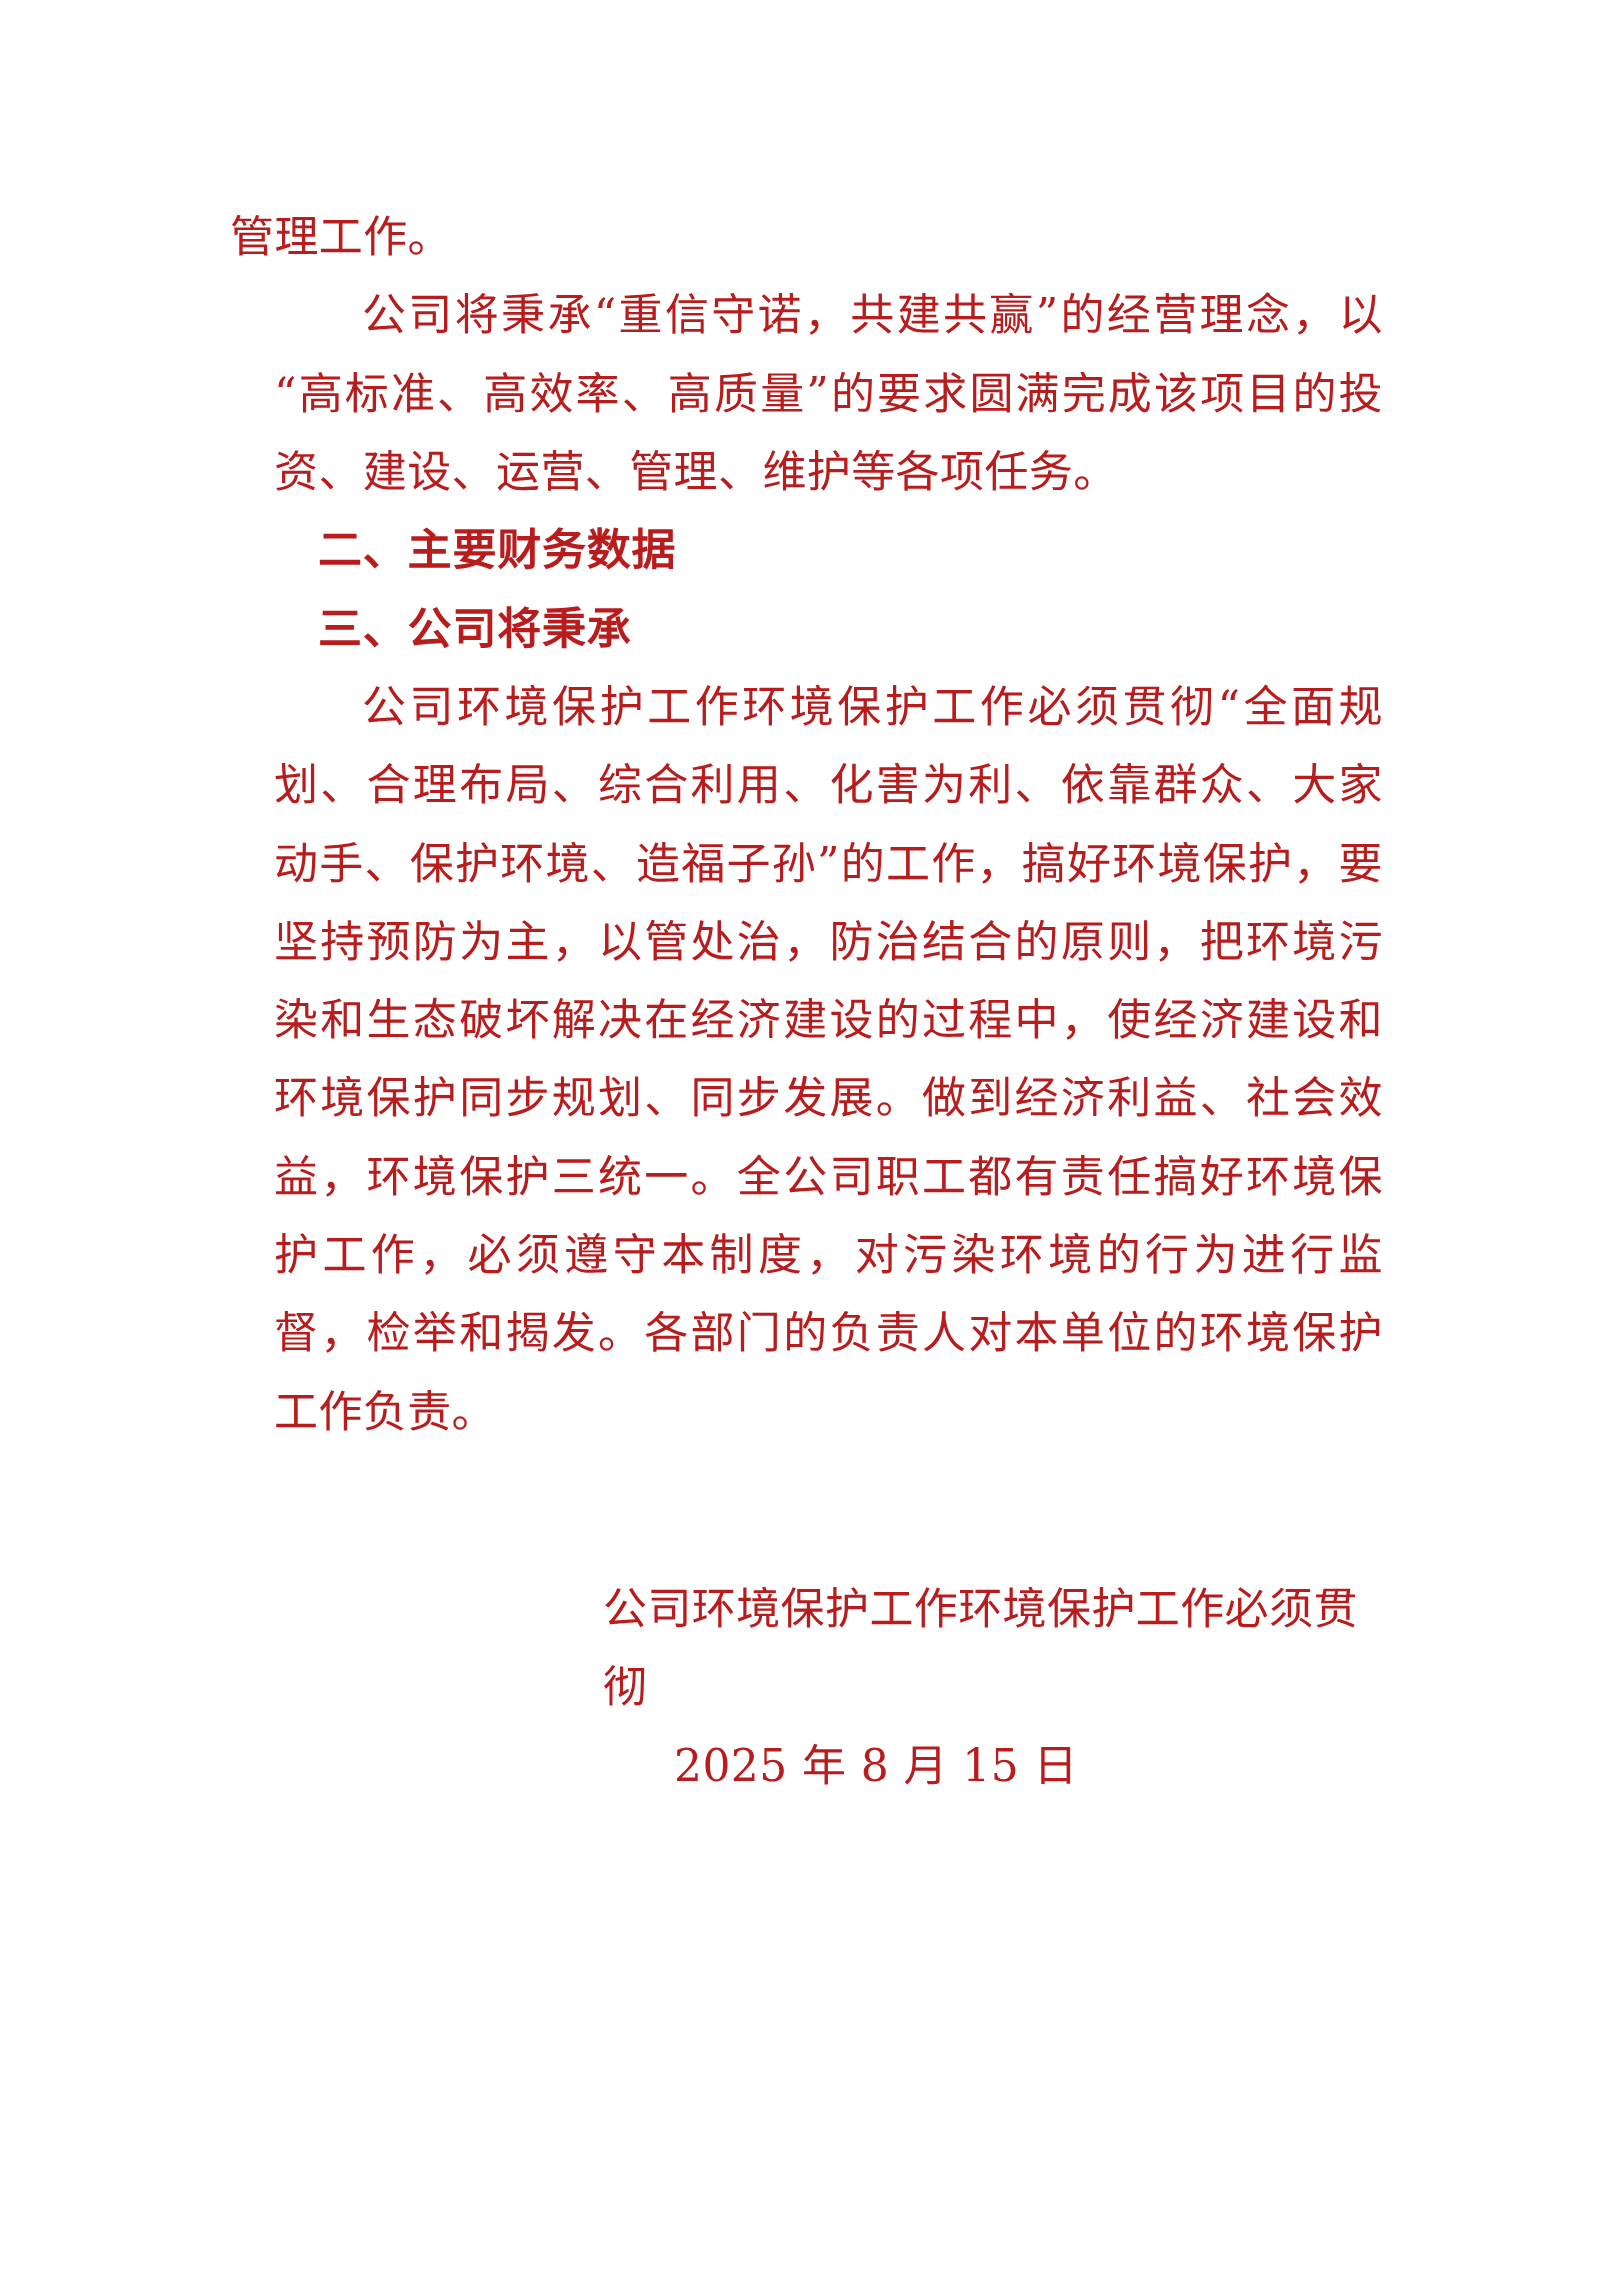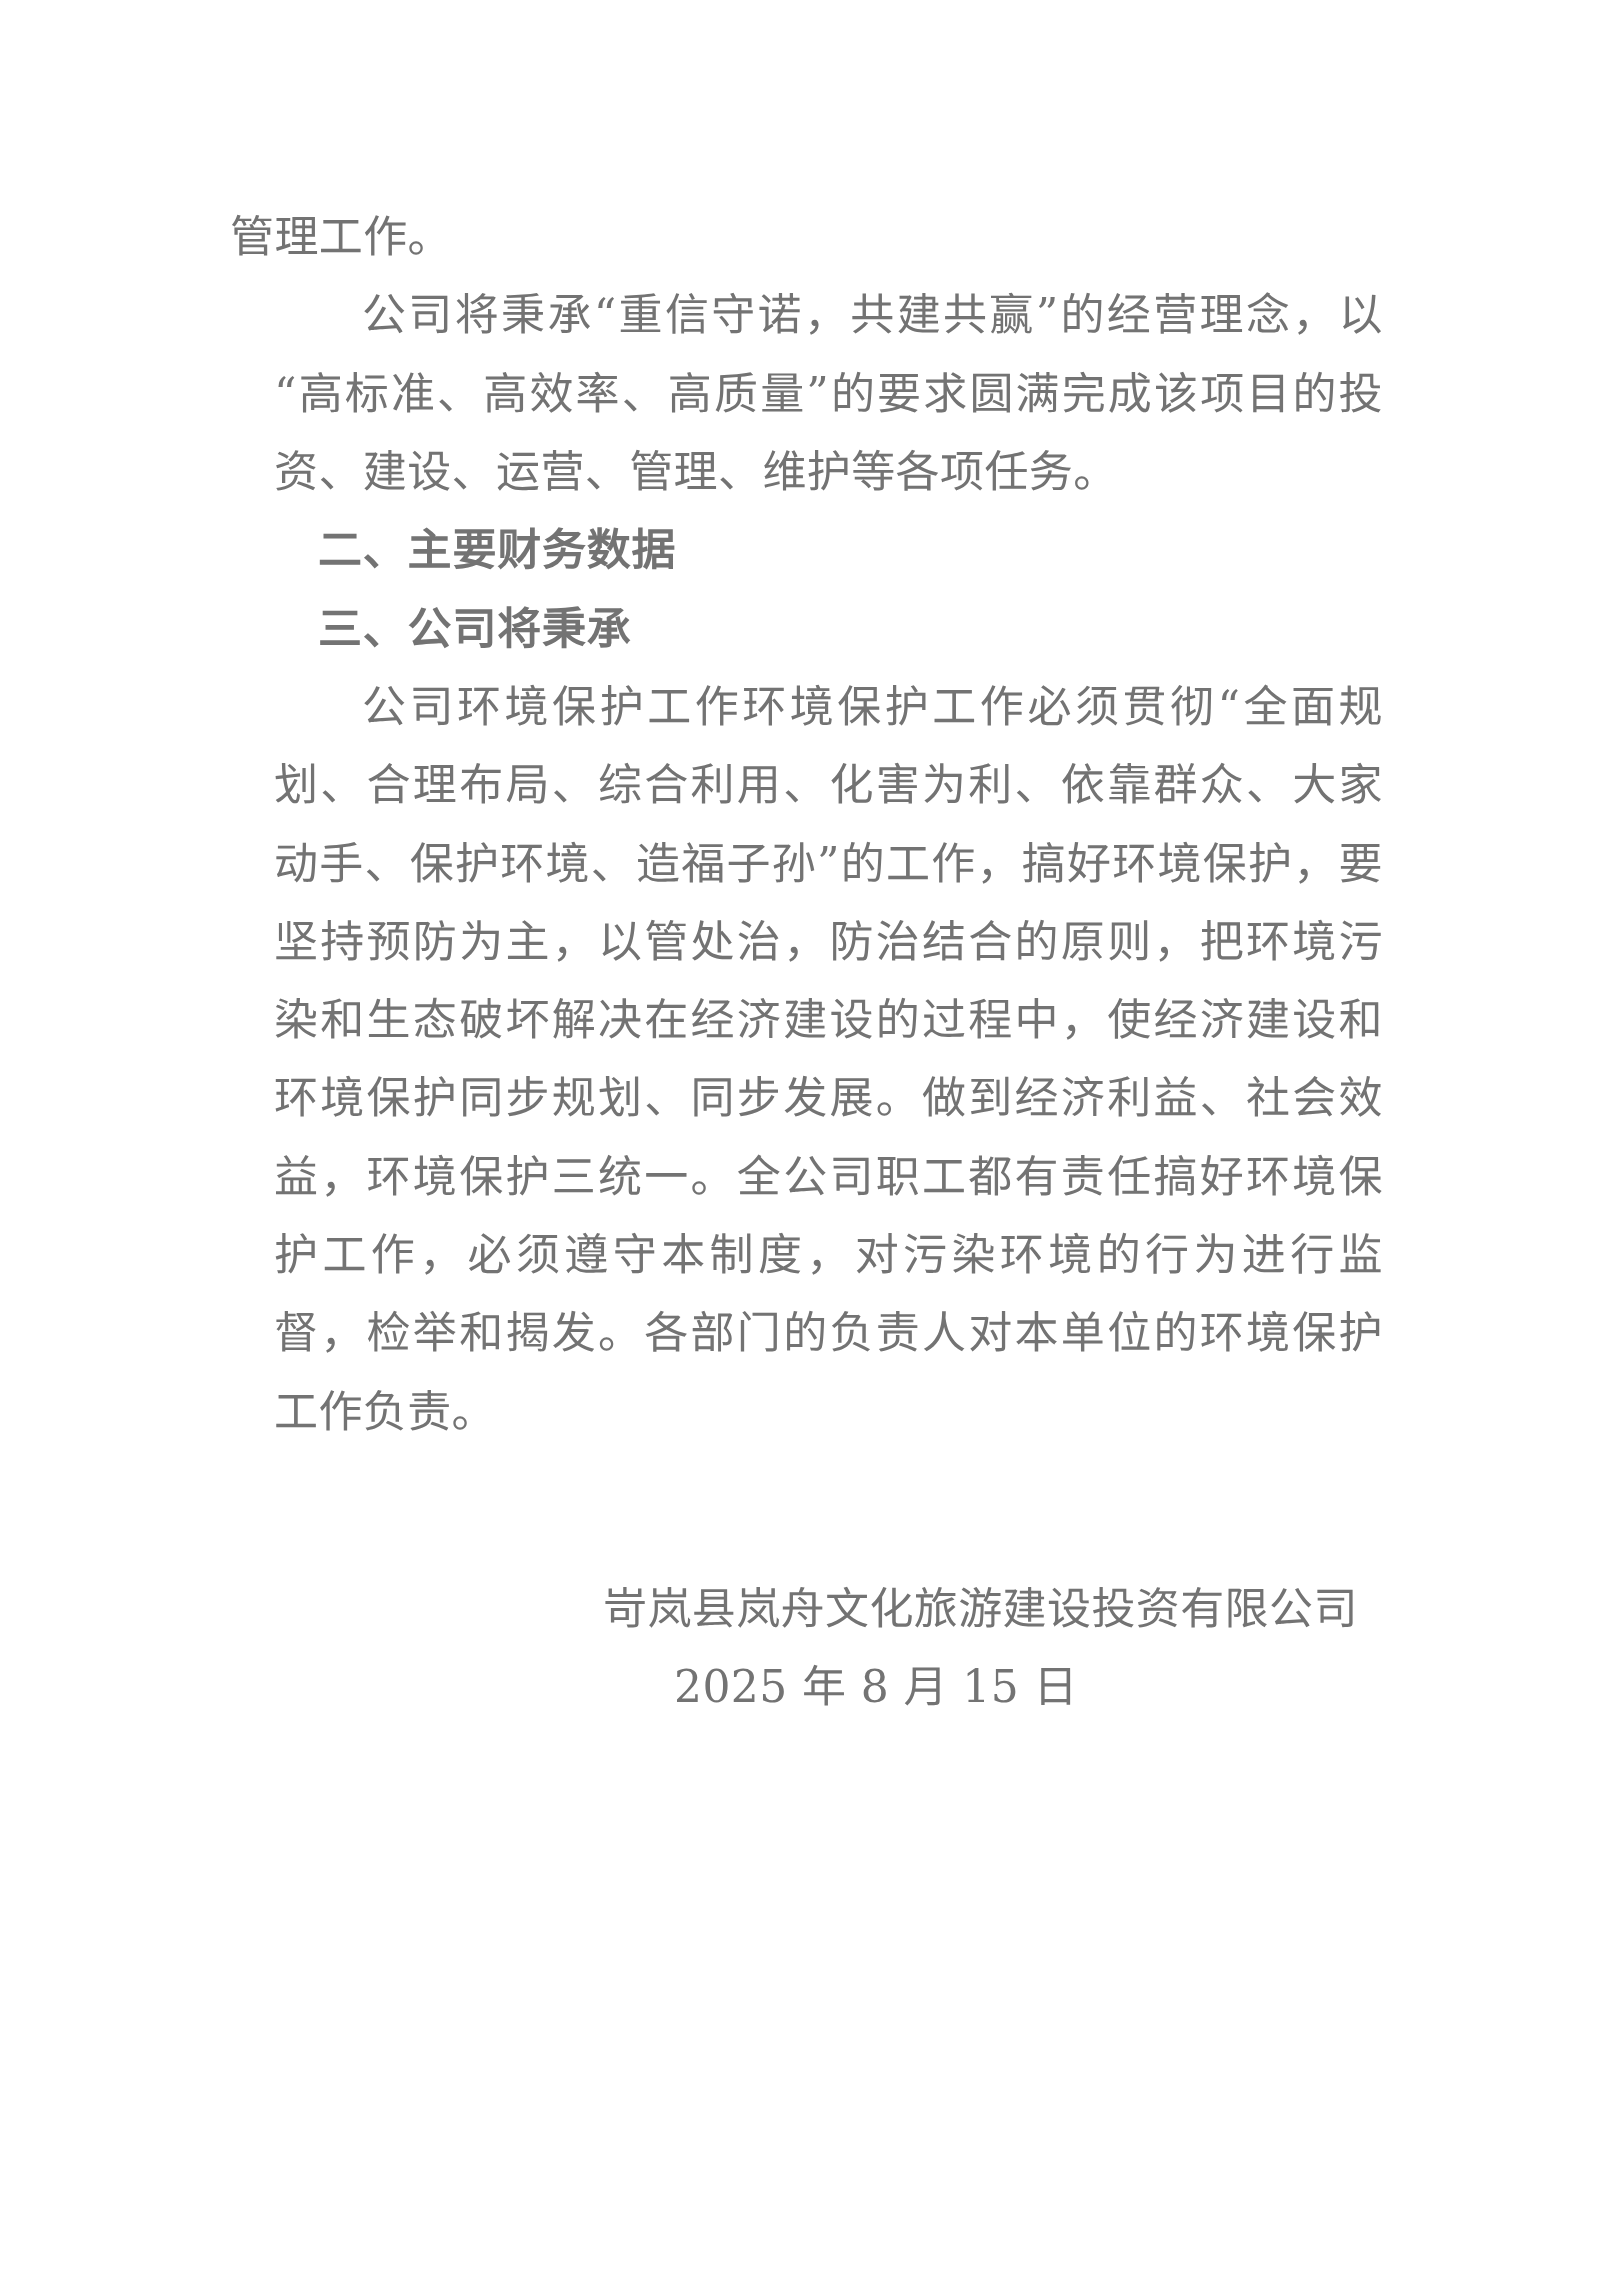--- a/index.html
+++ b/index.html
@@ -8,21 +8,21 @@
     background: #ffffff;
   }
   .page {
     position: relative;
     width: 1623px;
     height: 2295px;
     background: #ffffff;
     box-sizing: border-box;
     padding: 198px 77px 0 230px;
     font-family: "DejaVu Serif", "Liberation Serif", serif;
-    color: #737373;
+    color: #b91c1c;
   }
   .doc-body {
     width: 1153px;
   }
   p.para {
     margin: 0;
     font-size: 44px;
     line-height: 1.78;
     text-align: justify;
     text-justify: inter-ideograph;
@@ -66,19 +66,19 @@
     <p class="para indent">公司将秉承“重信守诺，共建共赢”的经营理念，以“高标准、高效率、高质量”的要求圆满完成该项目的投资、建设、运营、管理、维护等各项任务。</p>
 
     <h2 class="heading">二、主要财务数据</h2>
 
 
     <h2 class="heading">三、公司将秉承</h2>
 
     <p class="para indent">公司环境保护工作环境保护工作必须贯彻“全面规划、合理布局、综合利用、化害为利、依靠群众、大家动手、保护环境、造福子孙”的工作，搞好环境保护，要坚持预防为主，以管处治，防治结合的原则，把环境污染和生态破坏解决在经济建设的过程中，使经济建设和环境保护同步规划、同步发展。做到经济利益、社会效益，环境保护三统一。全公司职工都有责任搞好环境保护工作，必须遵守本制度，对污染环境的行为进行监督，检举和揭发。各部门的负责人对本单位的环境保护工作负责。</p>
 
     <div class="signature-block">
-      <div class="line">岢岚县岚舟文化旅游建设投资有限公司</div>
+      <div class="line">公司环境保护工作环境保护工作必须贯彻</div>
       <div class="line sig-date">2025 年 8 月 15 日</div>
     </div>
 
   </div>
 </div>
 
 
 </body></html>

